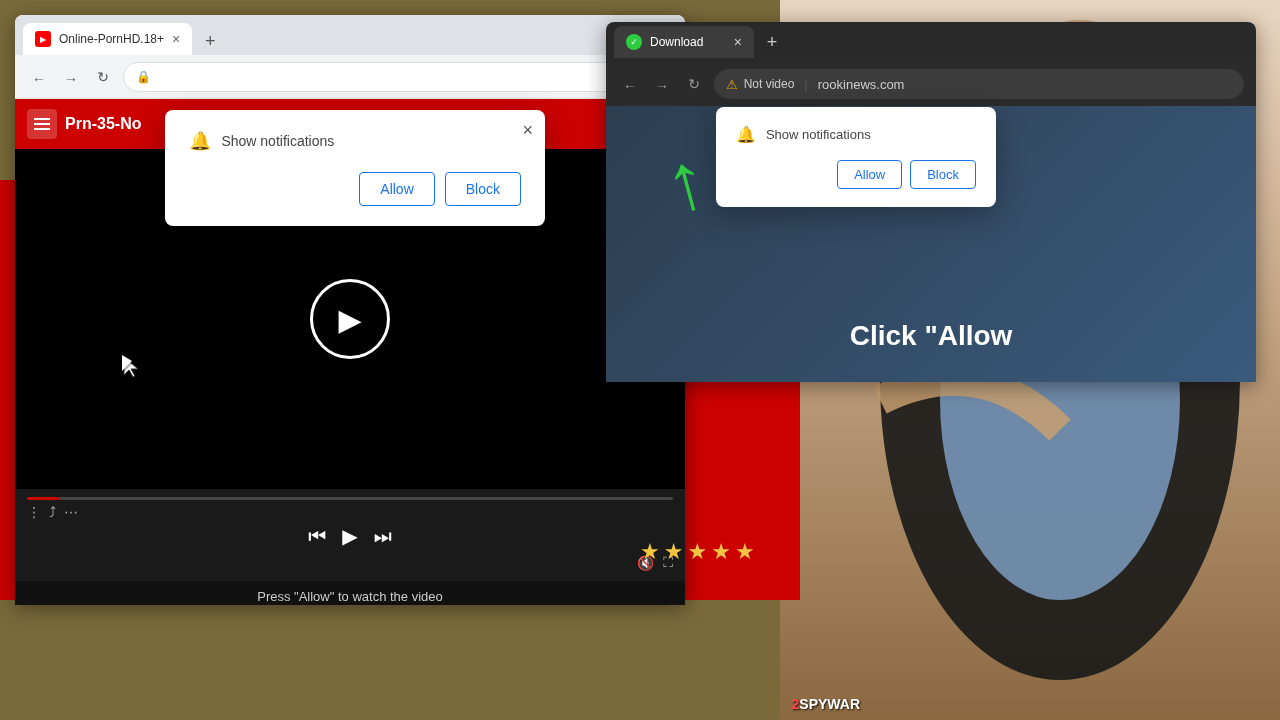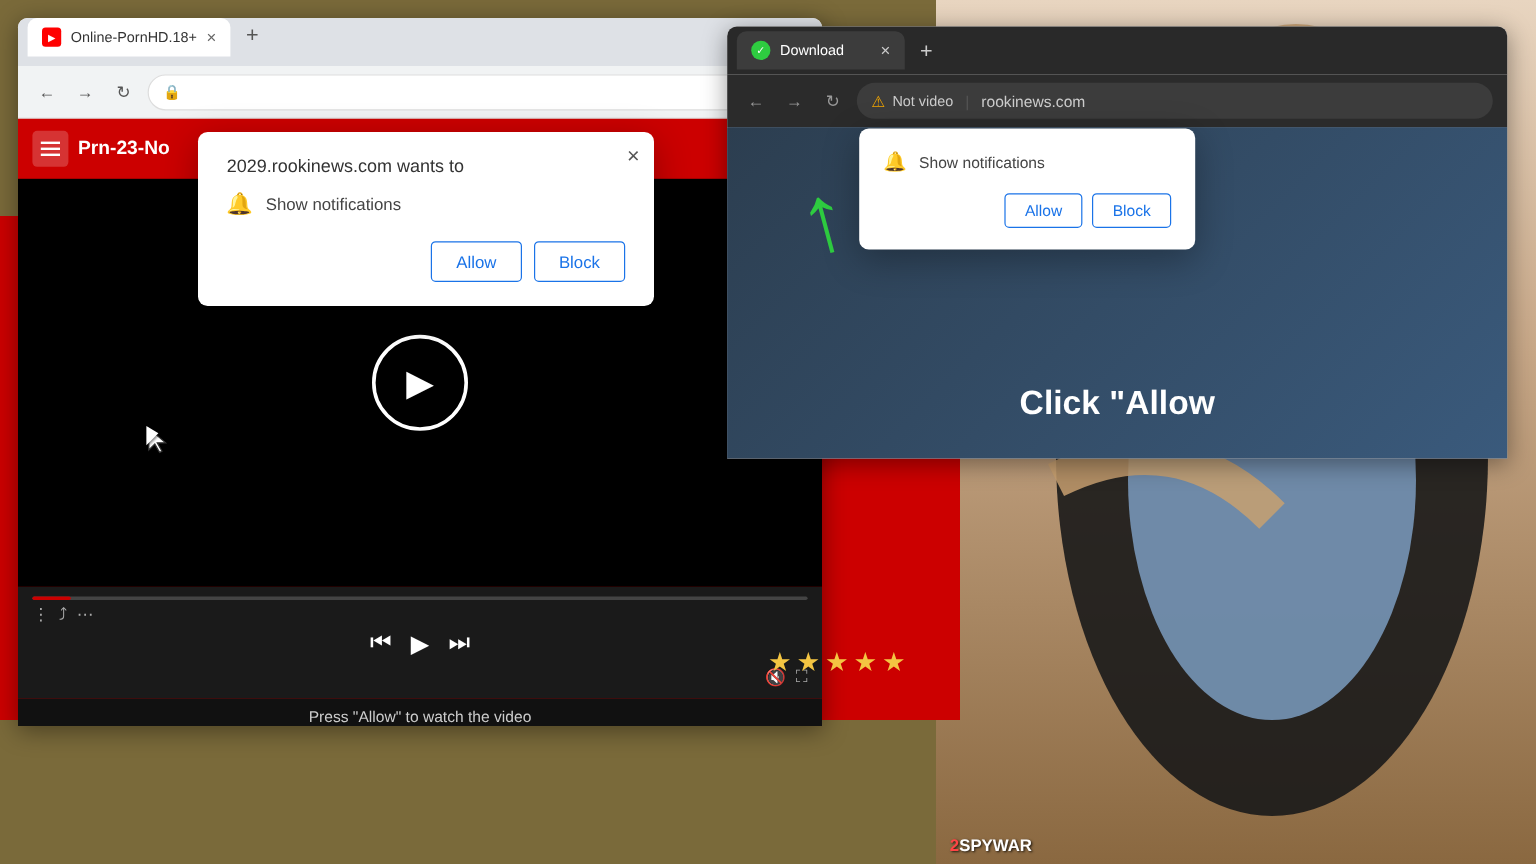--- a/index.html
+++ b/index.html
@@ -54,21 +54,21 @@
       border-radius: 8px 8px 0 0;
       box-shadow: 0 4px 20px rgba(0,0,0,0.4);
       z-index: 3;
     }
 
     .browser-bg .tab-bar {
       height: 40px;
       background: #dee1e6;
       border-radius: 8px 8px 0 0;
       display: flex;
-      align-items: flex-start;
+      align-items: flex-end;
       padding: 0 8px;
       gap: 4px;
     }
 
     .tab-active {
       background: #fff;
       height: 32px;
       border-radius: 8px 8px 0 0;
       display: flex;
       align-items: center;
@@ -660,21 +660,21 @@
     </div>
   </div>
 
   <div class="video-area">
     <div class="site-header">
       <div class="hamburger">
         <span></span>
           <span></span>
           <span></span>
       </div>
-      <span class="site-title-red">Prn-23-No</span>
+      <span class="site-title-red">Prn-35-No</span>
     </div>
     <div class="video-player">
       <div class="play-btn-large">▶</div>
     </div>
     <div class="video-controls">
       <div class="progress-bar">
         <div class="progress-fill"></div>
       </div>
       <div class="controls-top">
         <div class="controls-icons">
@@ -698,21 +698,20 @@
 </div>
 
 <div class="cursor">
   <svg width="20" height="24" viewBox="0 0 20 24">
     <path d="M2 2 L2 20 L7 15 L11 22 L13 21 L9 14 L16 14 Z" fill="white" stroke="#333" stroke-width="1"></path>
   </svg>
 </div>
 
 <div class="notification-popup-1">
   <span class="popup-close">×</span>
-  <div class="popup-site-text">2029.rookinews.com wants to</div>
   <div class="popup-notification-row">
     <span class="bell-icon">🔔</span>
     <span class="popup-notification-label">Show notifications</span>
   </div>
   <div class="popup-buttons">
     <button class="btn-allow">Allow</button>
     <button class="btn-block">Block</button>
   </div>
 </div>
 

